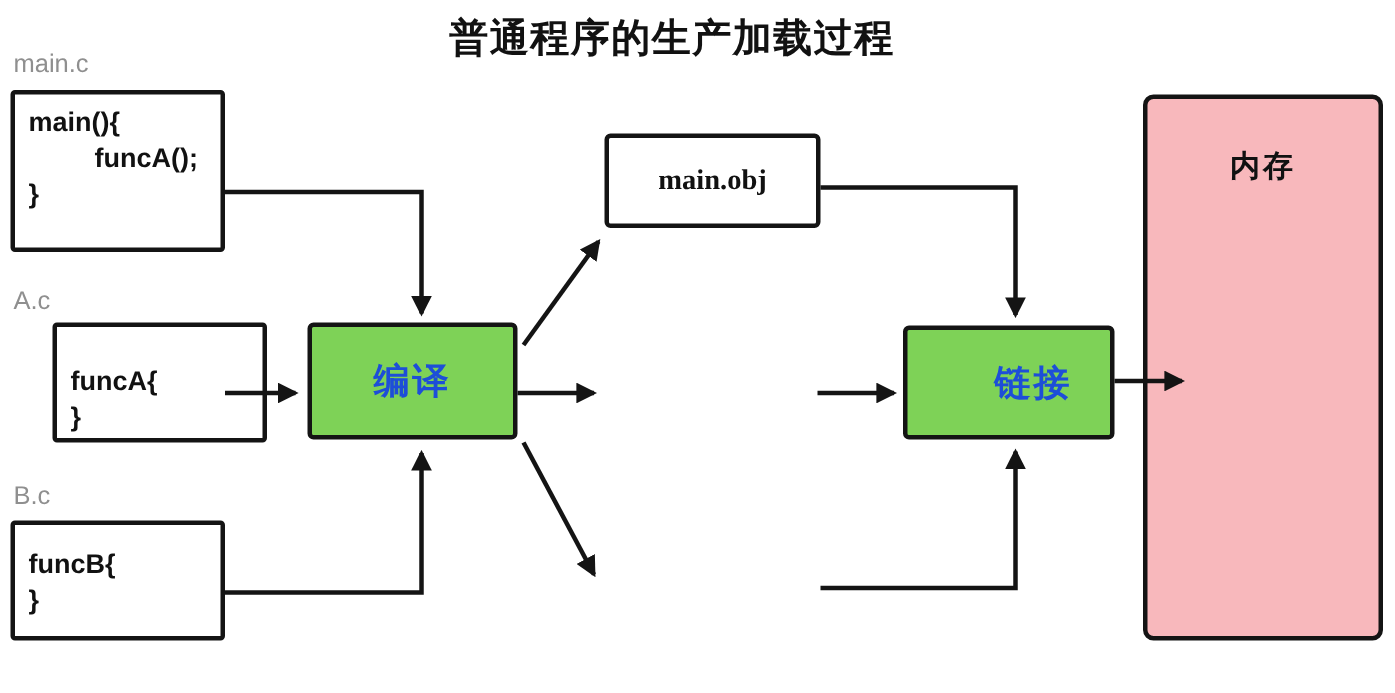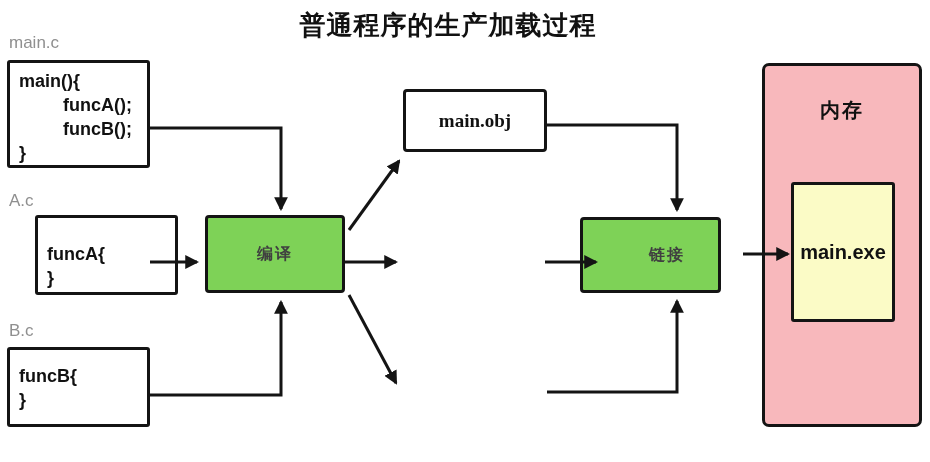--- a/index.html
+++ b/index.html
@@ -52,23 +52,23 @@
   .code-line.indent { padding-left: 44px; }
   .process-box {
     position: absolute;
     box-sizing: border-box;
     background: var(--color-process_green, #7ed257);
     border: 3px solid var(--color-line_black, #141414);
     border-radius: 4px;
     display: flex;
     align-items: center;
     justify-content: center;
-    font-size: 16px;
+    font-size: 24px;
     font-weight: bold;
-    color: #404040;
+    color: #1d4ed8;
     letter-spacing: 2px;
   }
   .obj-box {
     position: absolute;
     box-sizing: border-box;
     background: #ffffff;
     border: 3px solid var(--color-line_black, #141414);
     border-radius: 4px;
     display: flex;
     align-items: center;
@@ -129,46 +129,44 @@
 <body>
 
 <div class="canvas">
 
   <div class="title">普通程序的生产加载过程</div>
 
   <div class="file-label" style="top:33px">main.c</div>
   <div class="code-box" style="top:60px; height:108px;">
     <div class="code-line">main(){</div>
     <div class="code-line indent">funcA();</div>
-    <div class="code-line indent">funcB();</div>
     <div class="code-line">}</div>
   </div>
 
   <div class="file-label" style="top:191px">A.c</div>
   <div class="code-box" style="top:215px; height:80px; padding-top:24px;margin-left:28px;">
     <div class="code-line">funcA{</div>
     <div class="code-line">}</div>
   </div>
 
   <div class="file-label" style="top:321px">B.c</div>
   <div class="code-box" style="top:347px; height:80px; padding-top:14px;">
     <div class="code-line">funcB{</div>
     <div class="code-line">}</div>
   </div>
 
   <div class="process-box" style="left:205px; top:215px; width:140px; height:78px;">编译</div>
 
   <div class="obj-box" style="left:403px; top:89px; width:144px; height:63px;font-family:Liberation Serif, serif;">main.obj</div>
 
-  <div class="process-box" style="left:580px; top:217px; width:141px; height:76px;padding-left:33px;">链接</div>
+  <div class="process-box" style="left:602px; top:217px; width:141px; height:76px;padding-left:33px;">链接</div>
 
   <div class="memory-box">
     <div class="memory-label">内存</div>
   </div>
-  <div class="exe-box">main.exe</div>
 
   <svg class="arrows" width="930" height="462" viewBox="0 0 930 462">
     <defs>
       <marker id="arr" viewBox="0 0 10 10" refX="8.5" refY="5" markerWidth="4.6" markerHeight="4.6" orient="auto-start-reverse">
         <path d="M0,0 L10,5 L0,10 z" style="fill:var(--color-line_black,#141414); stroke:none;"></path>
       </marker>
     </defs>
     <path d="M150,128 H281 V209" marker-end="url(#arr)"></path>
     <path d="M150,262 H197" marker-end="url(#arr)"></path>
     <path d="M150,395 H281 V302" marker-end="url(#arr)"></path>

